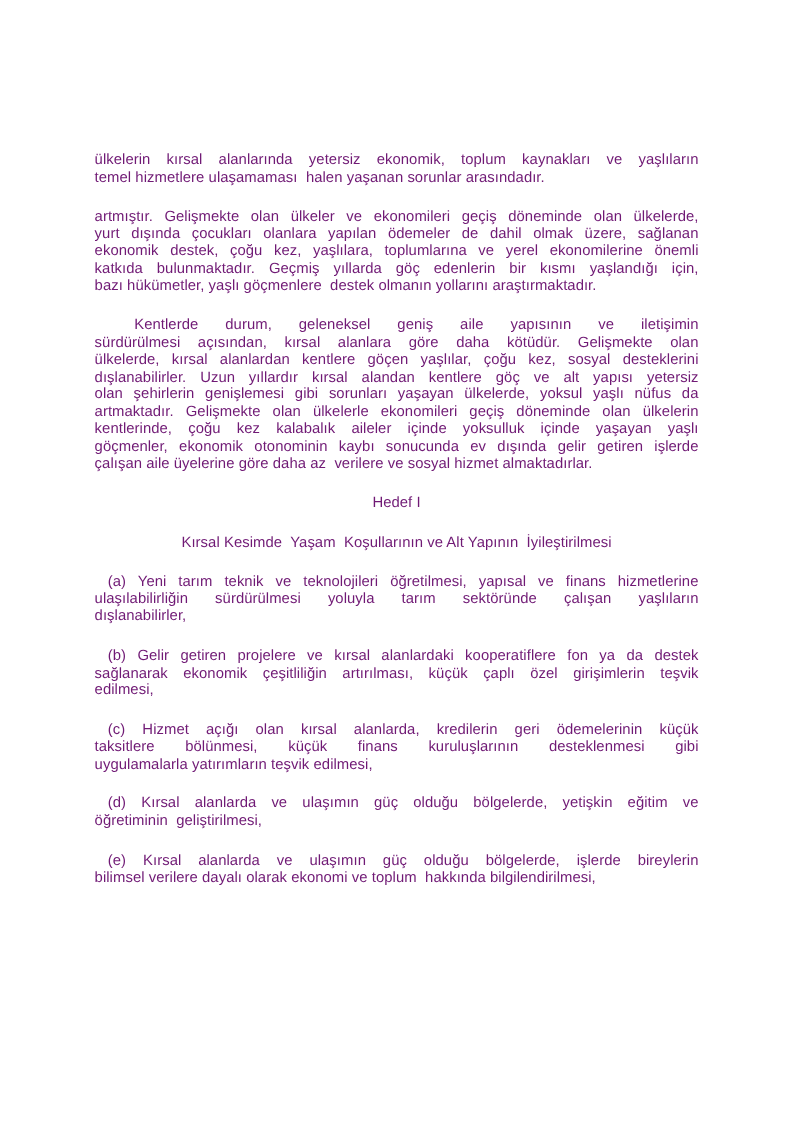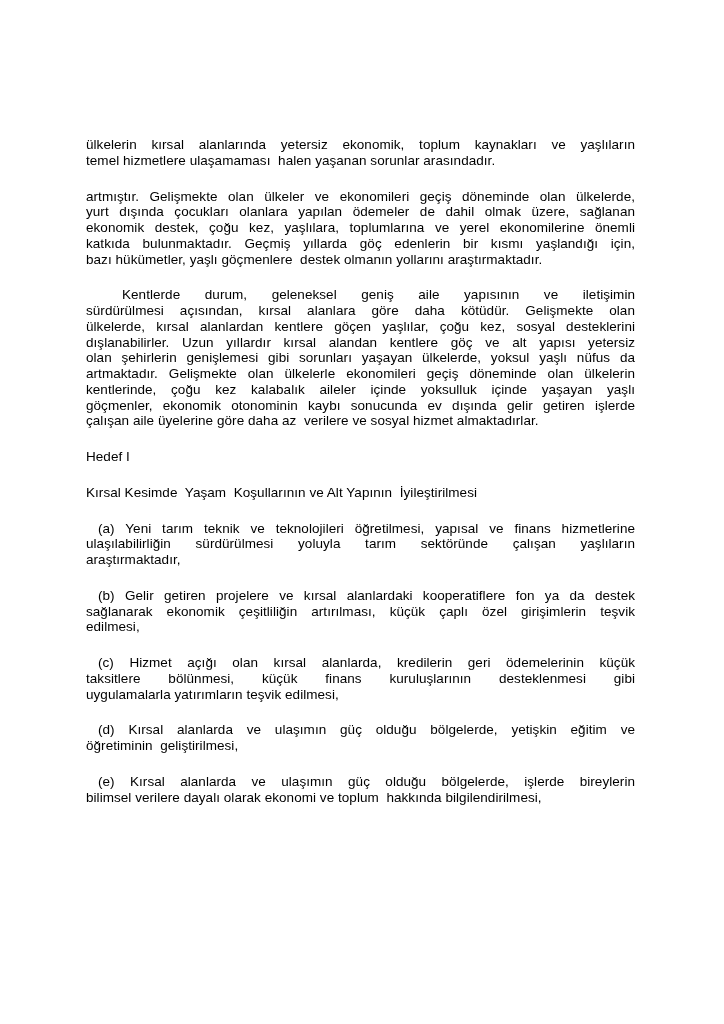--- a/index.html
+++ b/index.html
@@ -7,21 +7,21 @@
     padding: 0;
     background: #ffffff;
   }
   .page {
     position: relative;
     width: 724px;
     height: 1024px;
     background: #ffffff;
     overflow: hidden;
     font-family: "Liberation Sans", sans-serif;
-    color: #000000;
+    color: #701a75;
   }
   .doc {
     position: absolute;
     left: 86px;
     top: 137px;
     width: 549px;
     font-size: 13.5px;
     line-height: 15.75px;
     letter-spacing: 0.05px;
   }
@@ -31,21 +31,21 @@
   .line {
     white-space: pre-wrap; 
   }
   .line.j {
     white-space: normal;
     text-align: justify;
     text-align-last: justify;
   }
   .block.paragraph .line.first { text-indent: 36px; }
   .block.item .line.first { text-indent: 12px; }
-  .block.heading .line, .block.continuation .line.first { text-indent: 0; }
+  .block.heading .line, .block.continuation .line.first { text-indent: 0; text-align: center; }
 </style>
 </head>
 <body>
 
 <div class="page">
   <div class="doc" id="doc">
       <div class="block continuation">
         <div class="line first j">ülkelerin kırsal alanlarında yetersiz ekonomik, toplum  kaynakları ve yaşlıların</div>
         <div class="line">temel hizmetlere ulaşamaması  halen yaşanan sorunlar arasındadır.</div>
       </div>
@@ -69,21 +69,21 @@
       </div>
       <div class="block heading">
         <div class="line first">Hedef I</div>
       </div>
       <div class="block heading">
         <div class="line first">Kırsal Kesimde  Yaşam  Koşullarının ve Alt Yapının  İyileştirilmesi</div>
       </div>
       <div class="block item">
         <div class="line first j">(a) Yeni tarım teknik ve teknolojileri öğretilmesi, yapısal ve finans hizmetlerine</div>
         <div class="line j">ulaşılabilirliğin sürdürülmesi yoluyla tarım sektöründe çalışan yaşlıların</div>
-        <div class="line">araştırmaktadır,</div>
+        <div class="line">dışlanabilirler,</div>
       </div>
       <div class="block item">
         <div class="line first j">(b) Gelir getiren projelere ve kırsal alanlardaki kooperatiflere fon ya da destek</div>
         <div class="line j">sağlanarak ekonomik çeşitliliğin artırılması, küçük çaplı özel girişimlerin teşvik</div>
         <div class="line">edilmesi,</div>
       </div>
       <div class="block item">
         <div class="line first j">(c) Hizmet açığı olan kırsal alanlarda, kredilerin geri ödemelerinin küçük</div>
         <div class="line j">taksitlere bölünmesi, küçük finans kuruluşlarının desteklenmesi gibi</div>
         <div class="line">uygulamalarla yatırımların teşvik edilmesi,</div>

